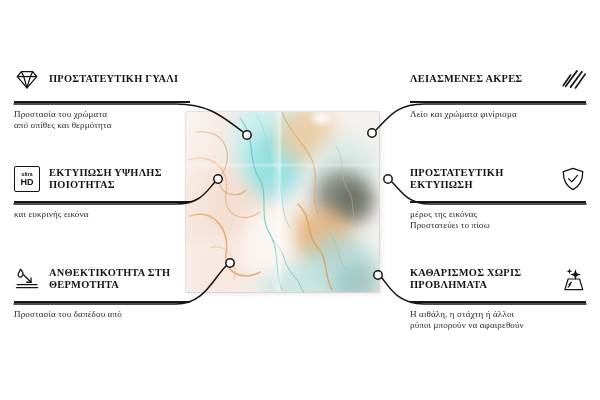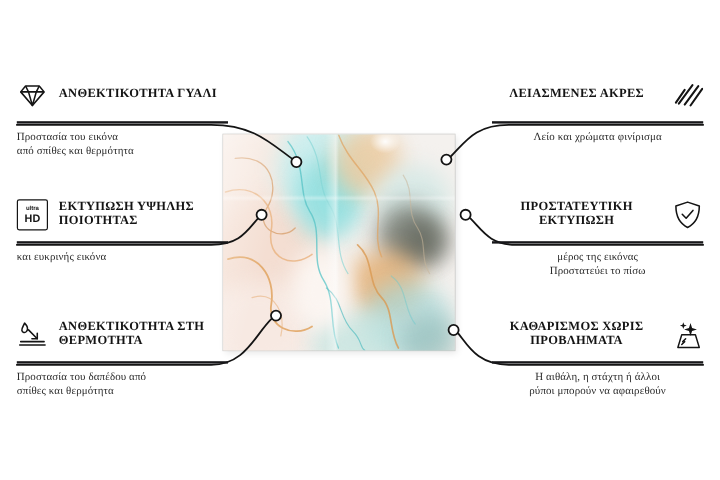--- a/index.html
+++ b/index.html
@@ -52,21 +52,21 @@
     background:radial-gradient(ellipse at center, rgba(255,255,255,.95) 0%, rgba(255,255,255,0) 70%);
     pointer-events:none;
   }
 
   
   #connectors{ position:absolute; left:0; top:0; width:600px; height:400px; pointer-events:none; }
 
   
   .feature{ position:absolute; width:176px; }
   .feature.left{ left:14px; text-align:left; }
-  .feature.right{ right:14px; text-align:center; }
+  .feature.right{ right:14px; text-align:left; }
   .feat-head{
     display:flex; align-items:center; gap:9px;
     min-height:34px;
   }
   .feature.right .feat-head{ flex-direction:row-reverse; }
   .feat-title{
     font-family:"Liberation Serif", serif;
     font-weight:bold;
     font-size:10.4px;
     line-height:12.4px;
@@ -176,25 +176,25 @@
 
 <div class="feature left row1">
   <div class="feat-head">
     <svg class="feat-icon" viewBox="0 0 32 32">
       <g fill="none" stroke="#141414" stroke-width="1.6" stroke-linejoin="round">
         <path d="M4,13 L9,7 L23,7 L28,13 L16,27 Z"></path>
         <path d="M4,13 L28,13"></path>
         <path d="M9,7 L12,13 L16,27 L20,13 L23,7"></path>
       </g>
     </svg>
-    <div class="feat-title">ΑΝΘΕΚΤΙΚΟΤΗΤΑ ΓΥΑΛΙ</div>
-  </div>
-  <div class="rule"></div>
-  <div class="feat-desc">
-    <div>Προστασία του εικόνα</div>
+    <div class="feat-title">ΠΡΟΣΤΑΤΕΥΤΙΚΗ ΓΥΑΛΙ</div>
+  </div>
+  <div class="rule"></div>
+  <div class="feat-desc">
+    <div>Προστασία του χρώματα</div>
     <div>από σπίθες και θερμότητα</div>
   </div>
 </div>
 
 <div class="feature left row2">
   <div class="feat-head">
     <div class="hd-badge">
       <span class="hd-ultra">ultra</span>
       <span class="hd-hd">HD</span>
     </div>
@@ -215,21 +215,20 @@
         <path d="M21,14.5 L21,20 L15.5,20"></path>
         <path d="M4,23 L28,23"></path>
         <path d="M3,26.5 L29,26.5"></path>
       </g>
     </svg>
     <div class="feat-title">ΑΝΘΕΚΤΙΚΟΤΗΤΑ ΣΤΗ ΘΕΡΜΟΤΗΤΑ</div>
   </div>
   <div class="rule"></div>
   <div class="feat-desc">
     <div>Προστασία του δαπέδου από</div>
-    <div>σπίθες και θερμότητα</div>
   </div>
 </div>
 
 <div class="feature right row1">
   <div class="feat-head">
     <svg class="feat-icon" viewBox="0 0 32 32">
       <g stroke="#141414" stroke-width="2.1" stroke-linecap="round">
         <path d="M7,25 L21,6"></path>
         <path d="M13,26 L27,7"></path>
         <path d="M19,27 L31,10"></path>

